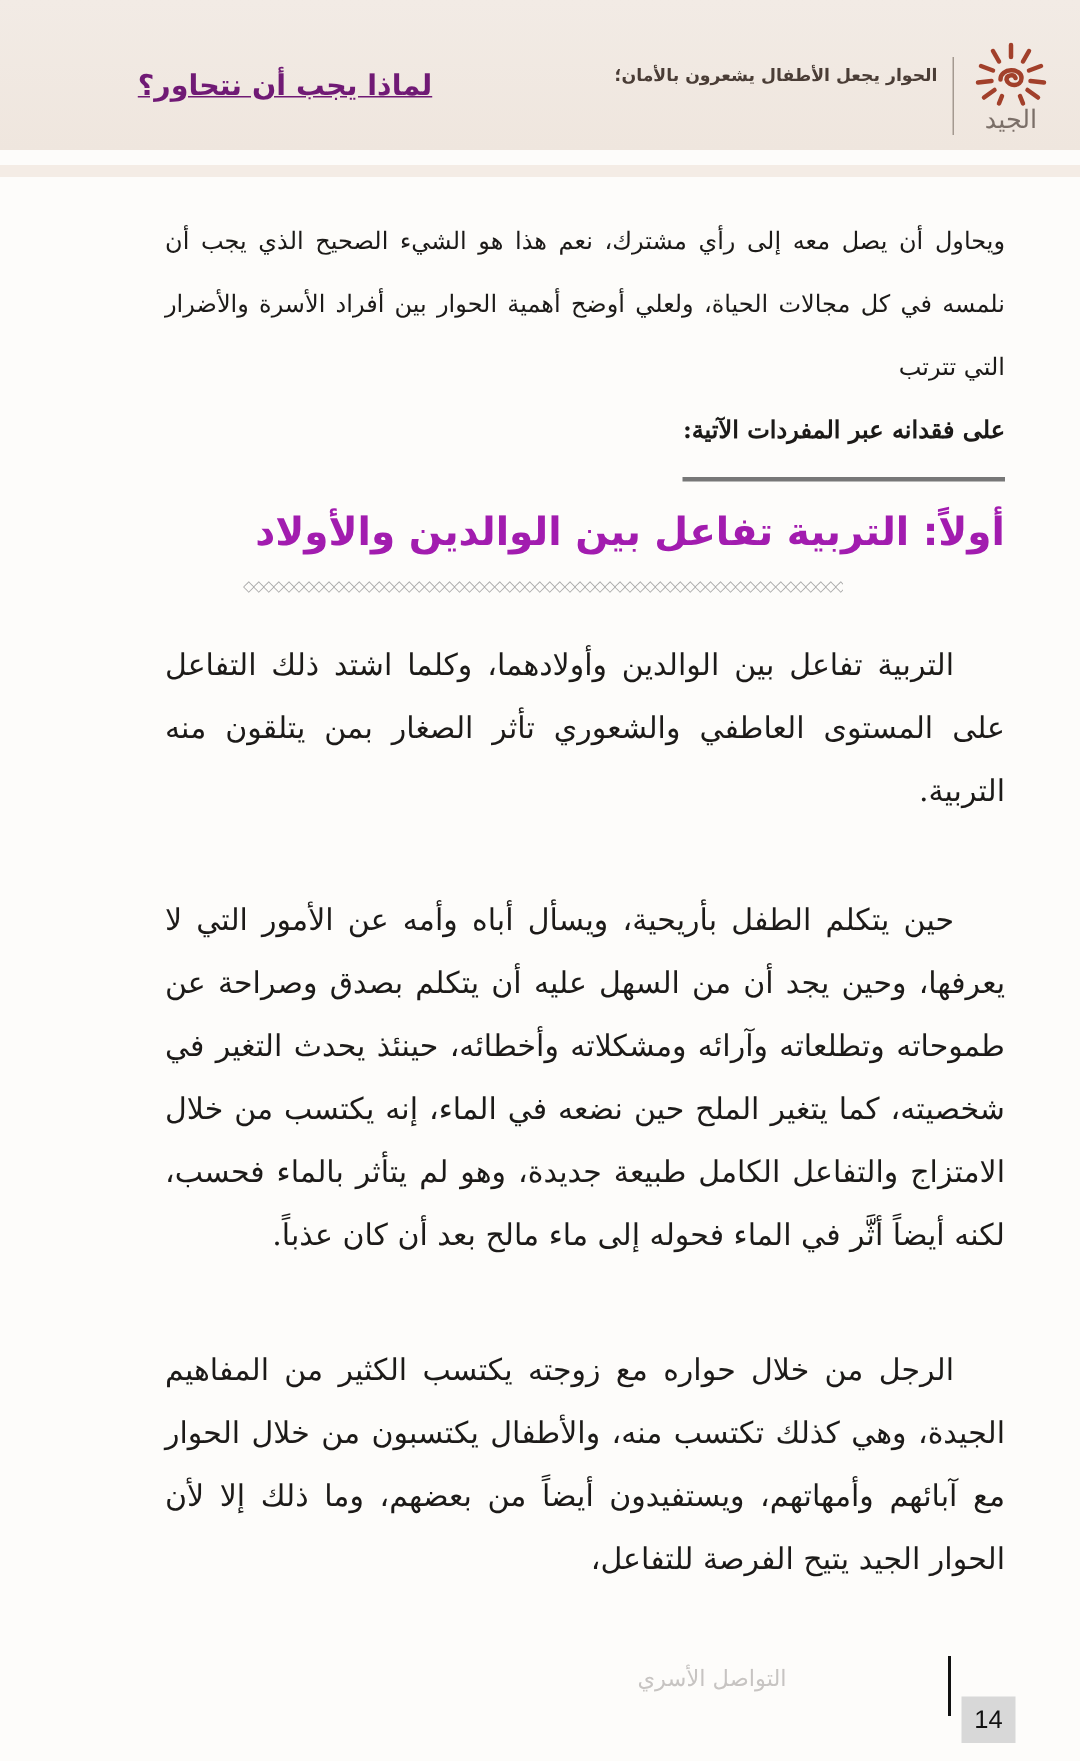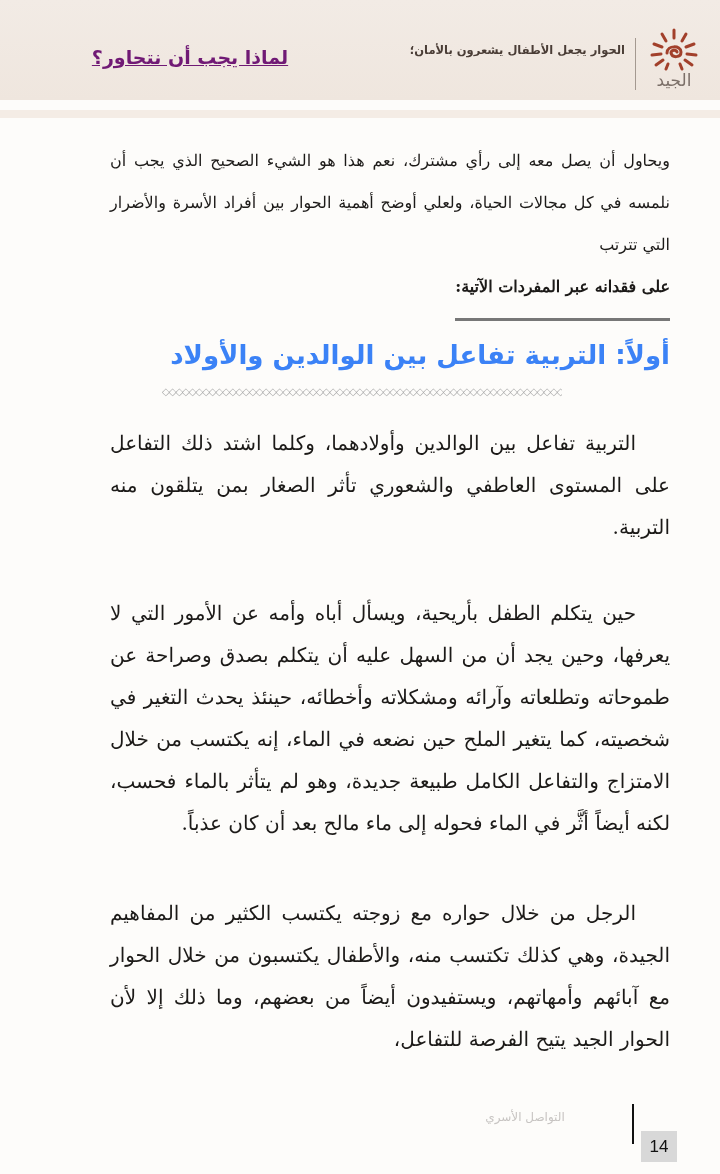--- a/index.html
+++ b/index.html
@@ -51,43 +51,43 @@
   }
   .para.first { margin-top: 0; }
   .emph-line {
     display: inline-block; font-weight: bold;
     border-bottom: 3px solid #777; padding-bottom: 14px; line-height: 34px;
   }
   .section-title {
     position: absolute; left: 160px; top: 340px; width: 510px;
     direction: rtl; text-align: right;
     font-family: "DejaVu Sans", sans-serif; font-weight: bold; font-size: 26px;
-    color: #3b82f6;
+    color: #a21caf;
   }
   .diamonds {
     position: absolute; left: 162px; top: 386px; width: 400px; height: 12px;
     overflow: hidden; color: #a8a8a8; font-size: 10px; line-height: 12px;
     font-family: "DejaVu Sans", sans-serif; white-space: nowrap; letter-spacing: -1px;
   }
   .block { position: absolute; left: 110px; width: 560px; direction: rtl; }
   .block p { margin: 0; font-size: 20px; line-height: 42px; text-align: justify; }
   .block p .indent { display: inline-block; width: 34px; }
   .footer-bar {
     position: absolute; left: 632px; top: 1104px; width: 2px; height: 40px; background: #111;
   }
   .page-num {
     position: absolute; left: 641px; top: 1107px; width: 36px; height: 31px;
     background: #d8d8d8; color: #111;
     font-family: "Liberation Sans", sans-serif; font-size: 17px;
     display: flex; align-items: center; justify-content: center; margin-top: 24px;
   }
   .book-title {
     position: absolute; right: 95px; top: 1110px; width: 200px;
-    direction: rtl; text-align: center;
-    font-family: "DejaVu Sans", sans-serif; font-size: 12px; color: #c7c4c2;
+    direction: rtl; text-align: left;
+    font-family: "DejaVu Sans", sans-serif; font-size: 15px; color: #c7c4c2;
   }
 </style>
 </head>
 <body>
 
 <div class="header"></div>
 <div class="header-strip"></div>
 
 <div class="logo">
   <svg width="68" height="44" viewBox="0 0 68 44">

